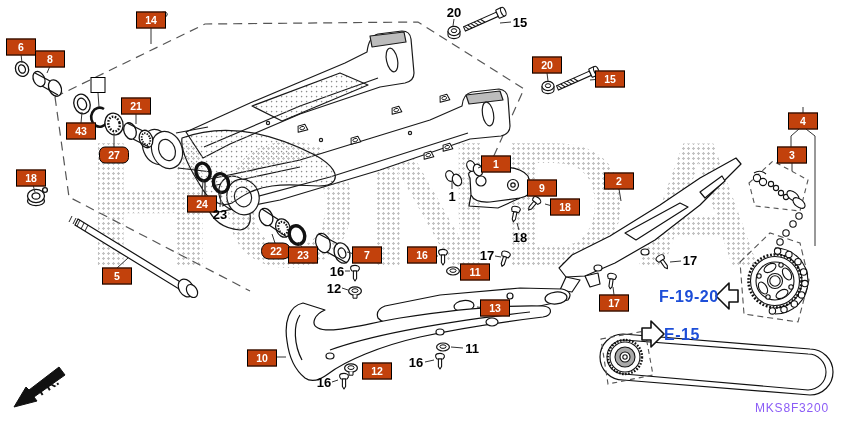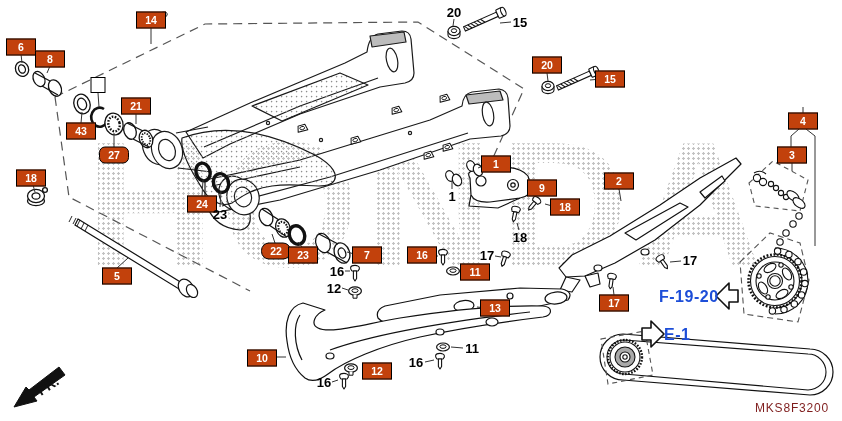--- a/index.html
+++ b/index.html
@@ -23,21 +23,21 @@
   }
   .lbl{position:absolute;transform:translate(-50%,-50%);z-index:5;white-space:nowrap;}
   .lbl-box{
     min-width:12px;padding:1px 8px;height:13px;
     background:#c2410c;border:1.6px solid #000;color:#fff;
     font-size:10.5px;font-weight:bold;text-align:center;line-height:13px;
   }
   .lbl-plain{font-size:13px;font-weight:bold;color:#000;}
   .lbl-blank{width:13px;height:14px;background:#fff;border:1.6px solid #000;}
   .ref-label{position:absolute;z-index:5;font-size:16px;font-weight:800;color:#1d4ed8;letter-spacing:.5px;}
-  .diagram-code{position:absolute;z-index:5;font-size:12px;color:#7f1d1d;letter-spacing:.8px;}
+  .diagram-code{position:absolute;z-index:5;font-size:12px;color:#8b5cf6;letter-spacing:.8px;}
 </style>
 </head>
 <body>
 
 <div class="stage">
 
   <div class="watermark">HONDA</div>
 
   <svg class="artwork" width="842" height="421" viewBox="0 0 842 421" style="z-index:2" xmlns="http://www.w3.org/2000/svg">
     <defs>
@@ -400,15 +400,15 @@
       <div class="lbl lbl-box" style="left: 475px; top: 272px;">11</div>
       <div class="lbl lbl-box" style="left: 495px; top: 308px;">13</div>
       <div class="lbl lbl-plain" style="left: 472px; top: 348px;">11</div>
       <div class="lbl lbl-plain" style="left: 416px; top: 362px;">16</div>
       <div class="lbl lbl-box" style="left: 377px; top: 371px;">12</div>
       <div class="lbl lbl-box" style="left: 262px; top: 358px;">10</div>
       <div class="lbl lbl-plain" style="left: 324px; top: 382px;">16</div>
     </div>
 
   <div class="ref-label" style="left:659px;top:288px">F-19-20</div>
-  <div class="ref-label" style="left:664px;top:326px">E-1</div>
+  <div class="ref-label" style="left:664px;top:326px">E-15</div>
   <div class="diagram-code" style="left:755px;top:401px">MKS8F3200</div>
 </div>
 
 </body></html>

